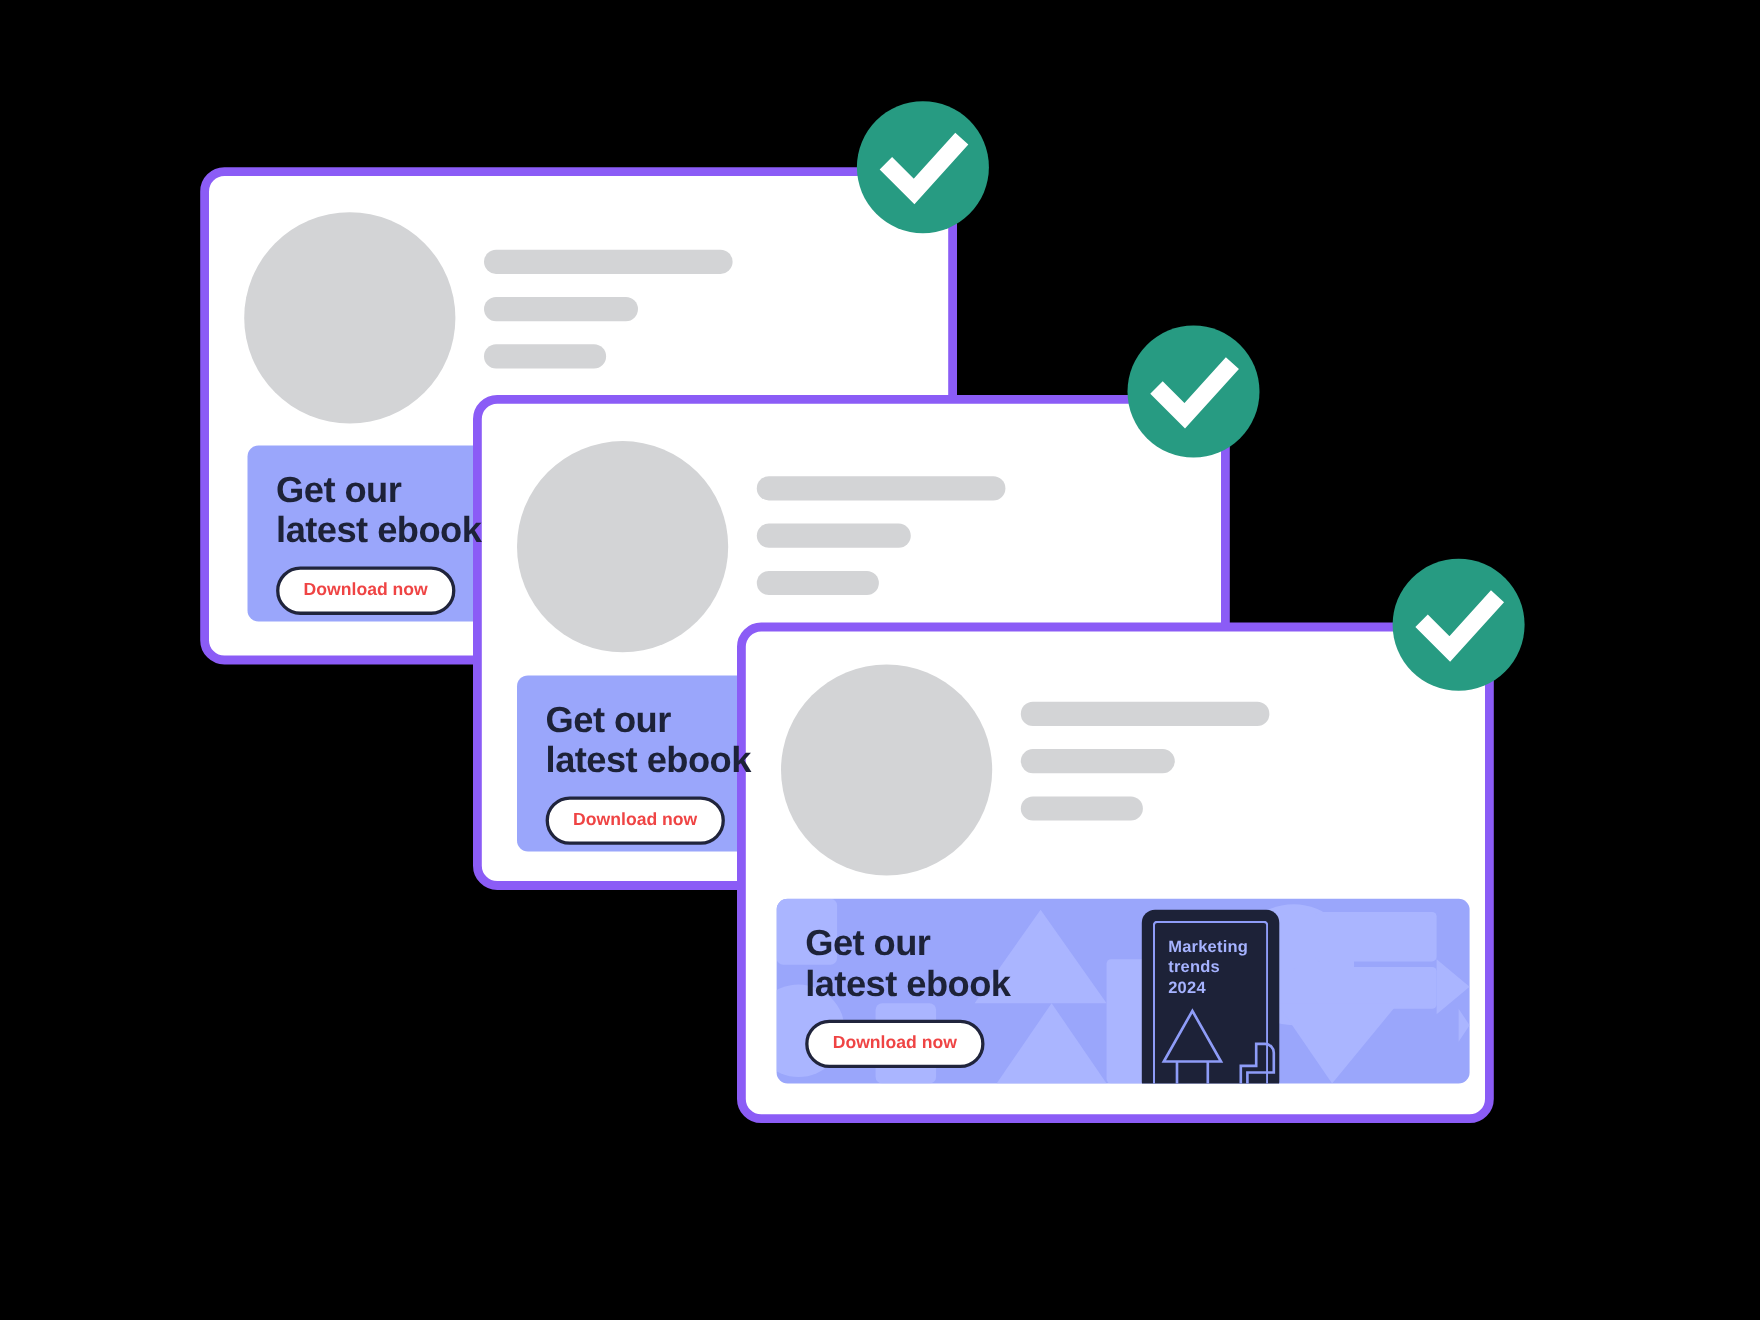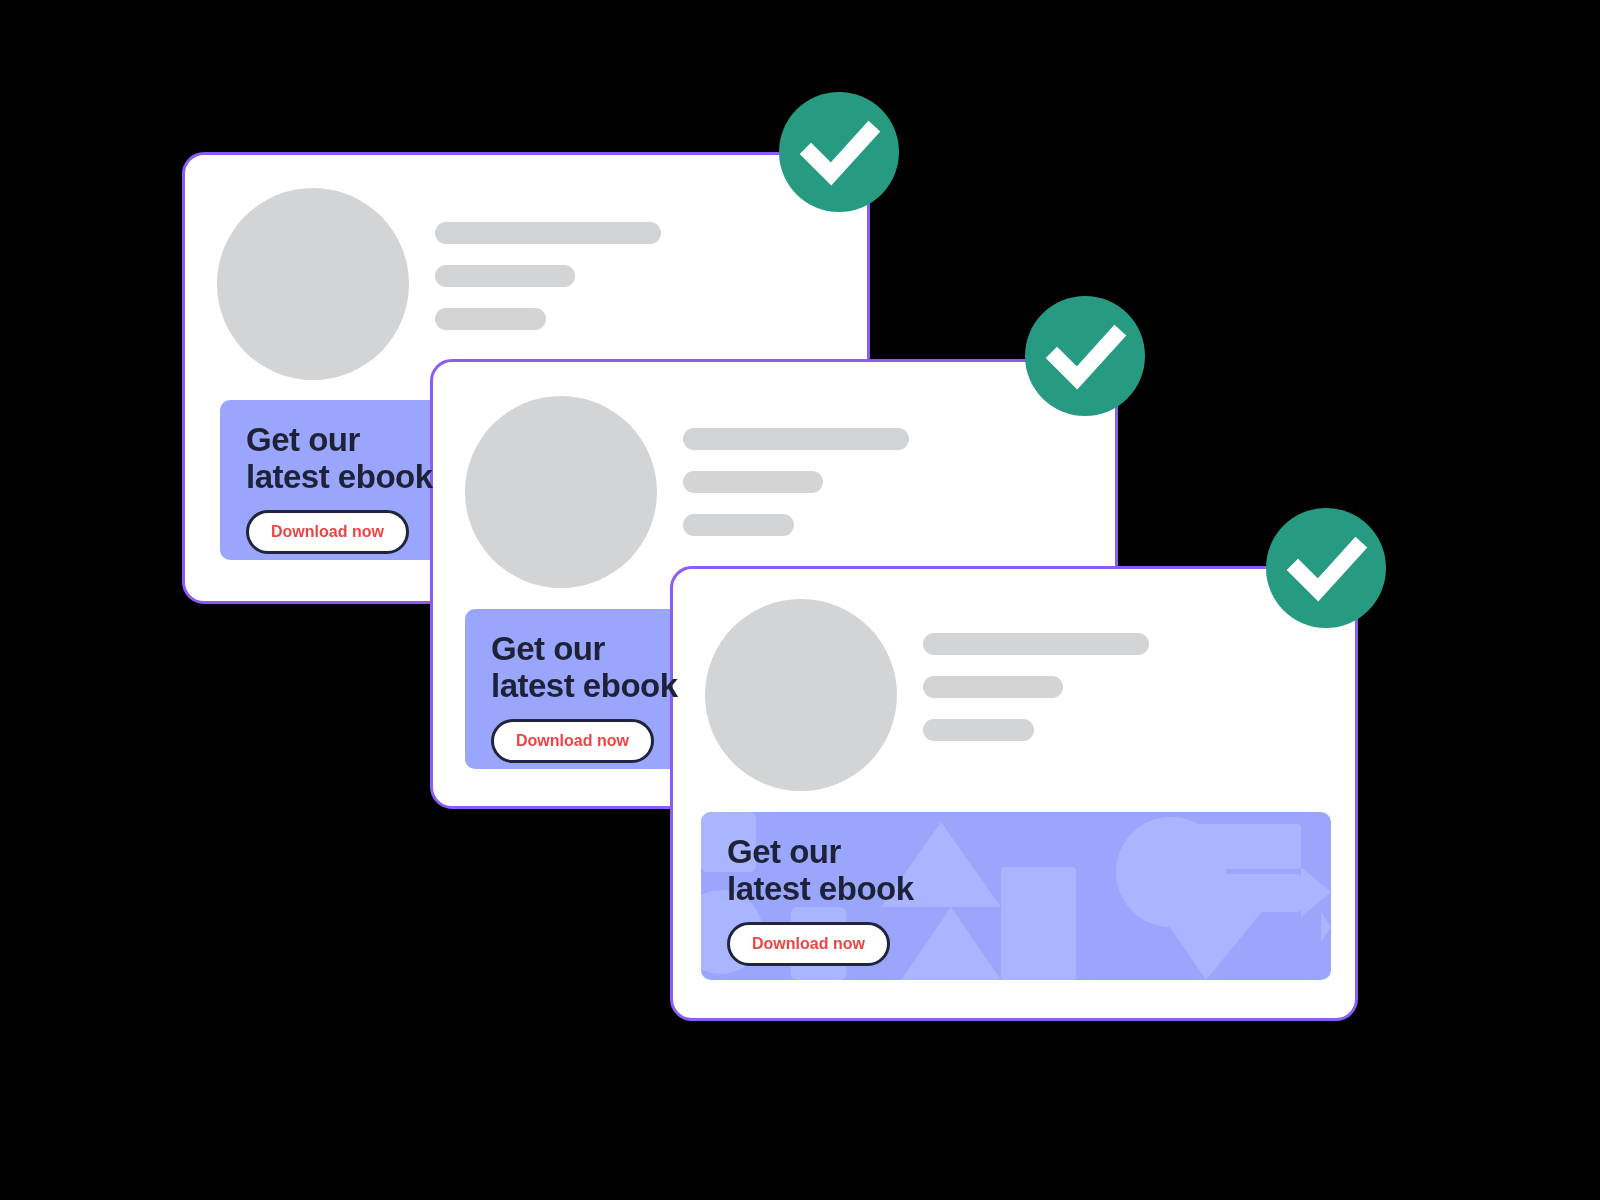--- a/index.html
+++ b/index.html
@@ -1,21 +1,21 @@
 <!DOCTYPE html>
 <html><head>
 <meta charset="utf-8">
 <style>
   html,body{margin:0;padding:0;background:#000;}
   #stage{
     position:relative;width:1600px;height:1200px;background:#000;overflow:hidden;
     font-family:"Liberation Sans", sans-serif;
   }
   .card{
-    position:absolute;background:#fff;border:3px solid #8b5cf6;
+    position:absolute;background:#fff;border:8px solid #8b5cf6;
     border-radius:22px;box-sizing:border-box;overflow:hidden;text-decoration:underline;
   }
   .avatar{position:absolute;background:#d3d4d6;border-radius:50%;}
   .line{position:absolute;background:#d3d4d6;border-radius:999px;}
   .banner{
     position:absolute;background:#9aa6fb;border-radius:10px;overflow:hidden;
   }
   .banner-pad{position:relative;z-index:2;}
   .banner-title{
     color:#1d2238;font-weight:700;letter-spacing:-0.5px;line-height:1.12;
@@ -103,20 +103,39 @@
           <polygon points="600,55 630,80 600,105"></polygon>
         </g>
       </svg>
 
       <div class="banner-pad" style="padding:22px 0 0 26px;">
         <div class="banner-title" style="font-size:33px;">Get our</div>
         <div class="banner-title" style="font-size:33px;">latest ebook</div>
         <button class="dl-btn" style="margin-top:14px;font-size:16px;padding:10px 22px;">Download now</button>
       </div>
 
+      <div class="ebook" style="left:332px;top:10px;width:125px;height:168px;">
+        <div class="ebook-inner"></div>
+        <div class="ebook-txt">
+          <div>Marketing</div>
+          <div>trends</div>
+          <div>2024</div>
+        </div>
+        <svg class="ebook-art" viewBox="0 0 132 120">
+          <g fill="none" stroke="#8e9cf7" stroke-width="2.4">
+            <polygon points="34,22 60,68 8,68"></polygon>
+            <path d="M20,68 L20,120"></path>
+            <path d="M48,68 L48,120"></path>
+            <path d="M20,118 L48,118"></path>
+            <path d="M62,118 L62,90 L78,90 L78,72 L92,72 L92,52 L100,52
+                     a8,8 0 0 1 8,8 L108,78 L84,78 L84,96 L68,96 L68,120"></path>
+            <circle cx="100" cy="112" r="20"></circle>
+          </g>
+        </svg>
+      </div>
     </div>
   </div>
 
   <div class="check" style="left:779px;top:92px;width:120px;height:120px;">
     <svg viewBox="0 0 120 120">
       <path d="M32 62 L52 82 L90 40" fill="none" stroke="#ffffff" stroke-width="16" stroke-linecap="square" stroke-linejoin="miter"></path>
     </svg>
   </div>
 
   <div class="check" style="left:1025px;top:296px;width:120px;height:120px;">

